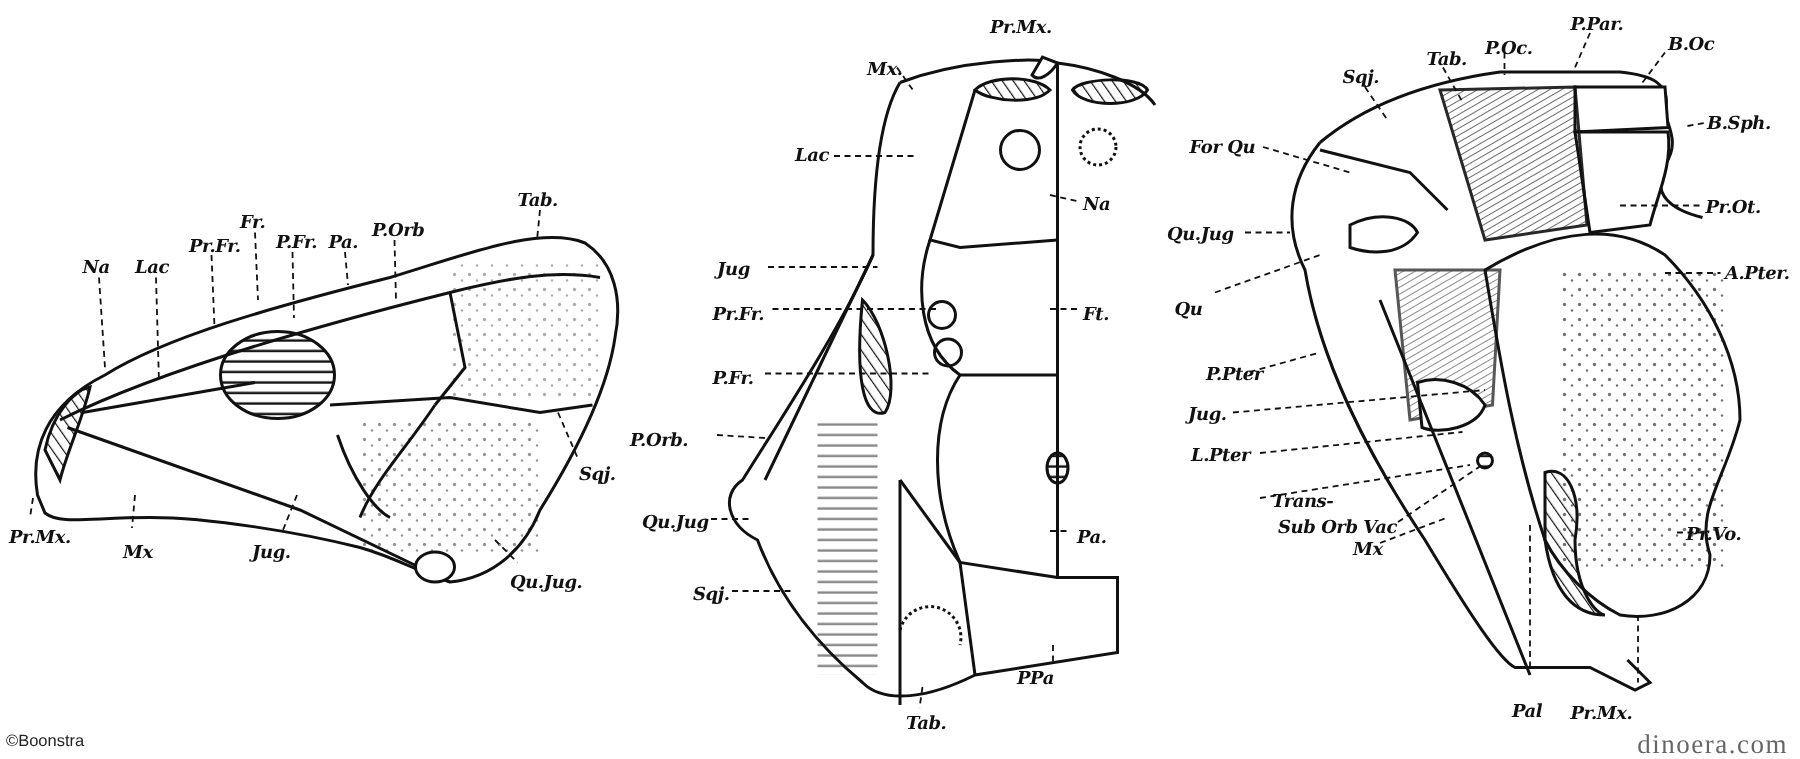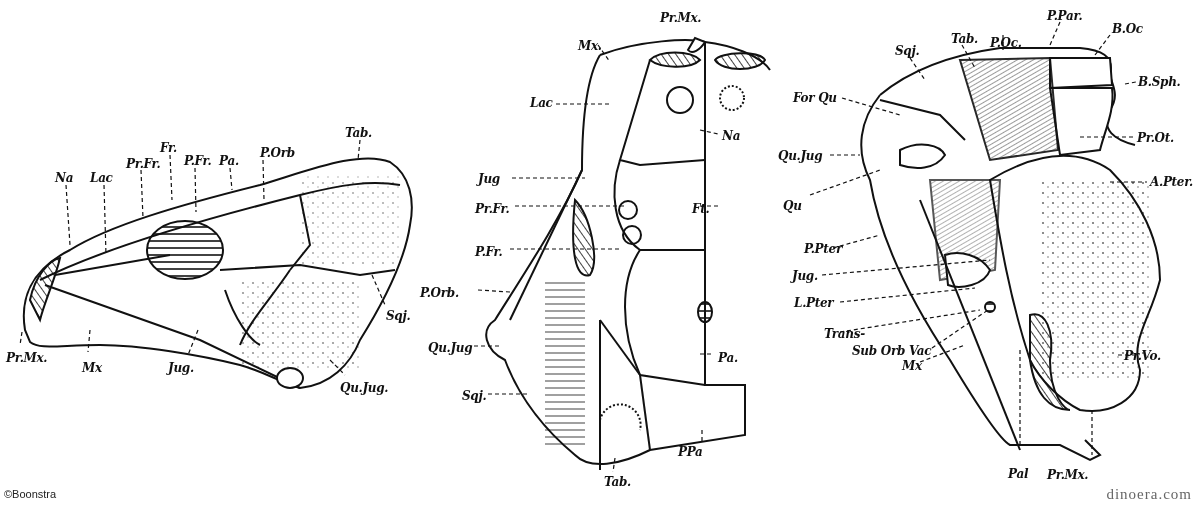--- a/index.html
+++ b/index.html
@@ -6,21 +6,21 @@
     body { width: 1200px; height: 506px; position: relative; overflow: hidden;
            font-family: "DejaVu Serif", serif; color: #111; }
     .stage { position: absolute; left: 0; top: 0; width: 1200px; height: 506px; }
     .stage svg { position: absolute; left: 0; top: 0; }
     .lbl { position: absolute; font-family: "DejaVu Serif", serif; font-size: 12px;
            font-style: italic; font-weight: bold; color: #111; white-space: nowrap;
            line-height: 1; letter-spacing: -0.3px; }
     .credit { position: absolute; left: 4px; top: 488px; font-family: Liberation Sans, sans-serif;
               font-size: 11px; color: #222; }
     .site { position: absolute; right: 8px; top: 486px; font-family: "Liberation Serif", serif;
-            font-size: 15px; color: #666; letter-spacing: 1px; }
+            font-size: 18px; color: #666; letter-spacing: 1px; }
   </style>
 </head>
 <body>
 
 <div class="stage">
   <svg width="1200" height="506" viewBox="0 0 1200 506">
     <defs>
       <pattern id="hatch" width="6" height="6" patternUnits="userSpaceOnUse" patternTransform="rotate(-35)">
         <line x1="0" y1="0" x2="0" y2="6" stroke="#111" stroke-width="1.6"></line>
       </pattern>
@@ -146,62 +146,62 @@
     </g>
   </svg>
 
   <div>
     <span class="lbl" style="left:55px;top:172px">Na</span>
     <span class="lbl" style="left:90px;top:172px">Lac</span>
     <span class="lbl" style="left:126px;top:158px">Pr.Fr.</span>
     <span class="lbl" style="left:160px;top:142px">Fr.</span>
     <span class="lbl" style="left:184px;top:155px">P.Fr.</span>
     <span class="lbl" style="left:219px;top:155px">Pa.</span>
-    <span class="lbl" style="left:260px;top:147px">P.Orb</span>
+    <span class="lbl" style="left:248px;top:147px">P.Orb</span>
     <span class="lbl" style="left:345px;top:127px">Tab.</span>
     <span class="lbl" style="left:386px;top:310px">Sqj.</span>
     <span class="lbl" style="left:6px;top:352px">Pr.Mx.</span>
     <span class="lbl" style="left:82px;top:362px">Mx</span>
     <span class="lbl" style="left:168px;top:362px">Jug.</span>
     <span class="lbl" style="left:340px;top:382px">Qu.Jug.</span>
   </div>
 
   <div>
     <span class="lbl" style="left:660px;top:12px">Pr.Mx.</span>
     <span class="lbl" style="left:578px;top:40px">Mx.</span>
     <span class="lbl" style="left:530px;top:97px">Lac</span>
     <span class="lbl" style="left:722px;top:130px">Na</span>
     <span class="lbl" style="left:478px;top:173px">Jug</span>
     <span class="lbl" style="left:475px;top:203px">Pr.Fr.</span>
-    <span class="lbl" style="left:692px;top:203px">Ft.</span>
+    <span class="lbl" style="left:722px;top:203px">Ft.</span>
     <span class="lbl" style="left:475px;top:246px">P.Fr.</span>
     <span class="lbl" style="left:420px;top:287px">P.Orb.</span>
     <span class="lbl" style="left:428px;top:342px">Qu.Jug</span>
     <span class="lbl" style="left:718px;top:352px">Pa.</span>
     <span class="lbl" style="left:462px;top:390px">Sqj.</span>
     <span class="lbl" style="left:678px;top:446px">PPa</span>
     <span class="lbl" style="left:604px;top:476px">Tab.</span>
   </div>
 
   <div>
     <span class="lbl" style="left:895px;top:45px">Sqj.</span>
     <span class="lbl" style="left:951px;top:33px">Tab.</span>
-    <span class="lbl" style="left:990px;top:37px">P.Oc.</span>
+    <span class="lbl" style="left:990px;top:26px">P.Oc.</span>
     <span class="lbl" style="left:1047px;top:10px">P.Par.</span>
     <span class="lbl" style="left:1112px;top:23px">B.Oc</span>
     <span class="lbl" style="left:1138px;top:76px">B.Sph.</span>
     <span class="lbl" style="left:793px;top:92px">For Qu</span>
     <span class="lbl" style="left:1137px;top:132px">Pr.Ot.</span>
     <span class="lbl" style="left:778px;top:150px">Qu.Jug</span>
     <span class="lbl" style="left:1150px;top:176px">A.Pter.</span>
     <span class="lbl" style="left:783px;top:200px">Qu</span>
     <span class="lbl" style="left:804px;top:243px">P.Pter</span>
     <span class="lbl" style="left:792px;top:270px">Jug.</span>
     <span class="lbl" style="left:794px;top:297px">L.Pter</span>
-    <span class="lbl" style="left:824px;top:328px">Trans-</span>
+    <span class="lbl" style="left:848px;top:328px">Trans-</span>
     <span class="lbl" style="left:852px;top:345px">Sub Orb Vac</span>
     <span class="lbl" style="left:902px;top:360px">Mx</span>
     <span class="lbl" style="left:1124px;top:350px">Pr.Vo.</span>
     <span class="lbl" style="left:1008px;top:468px">Pal</span>
     <span class="lbl" style="left:1047px;top:469px">Pr.Mx.</span>
   </div>
 
   <span class="credit">©Boonstra</span>
   <span class="site">dinoera.com</span>
 </div>

